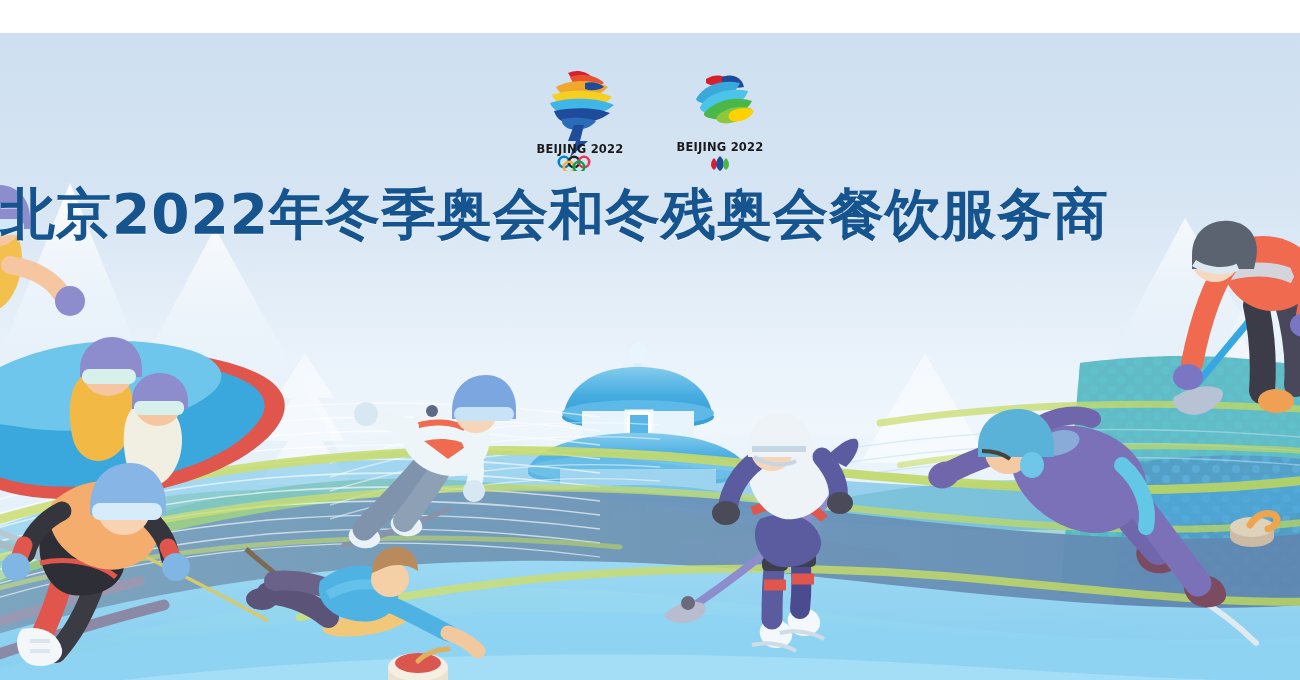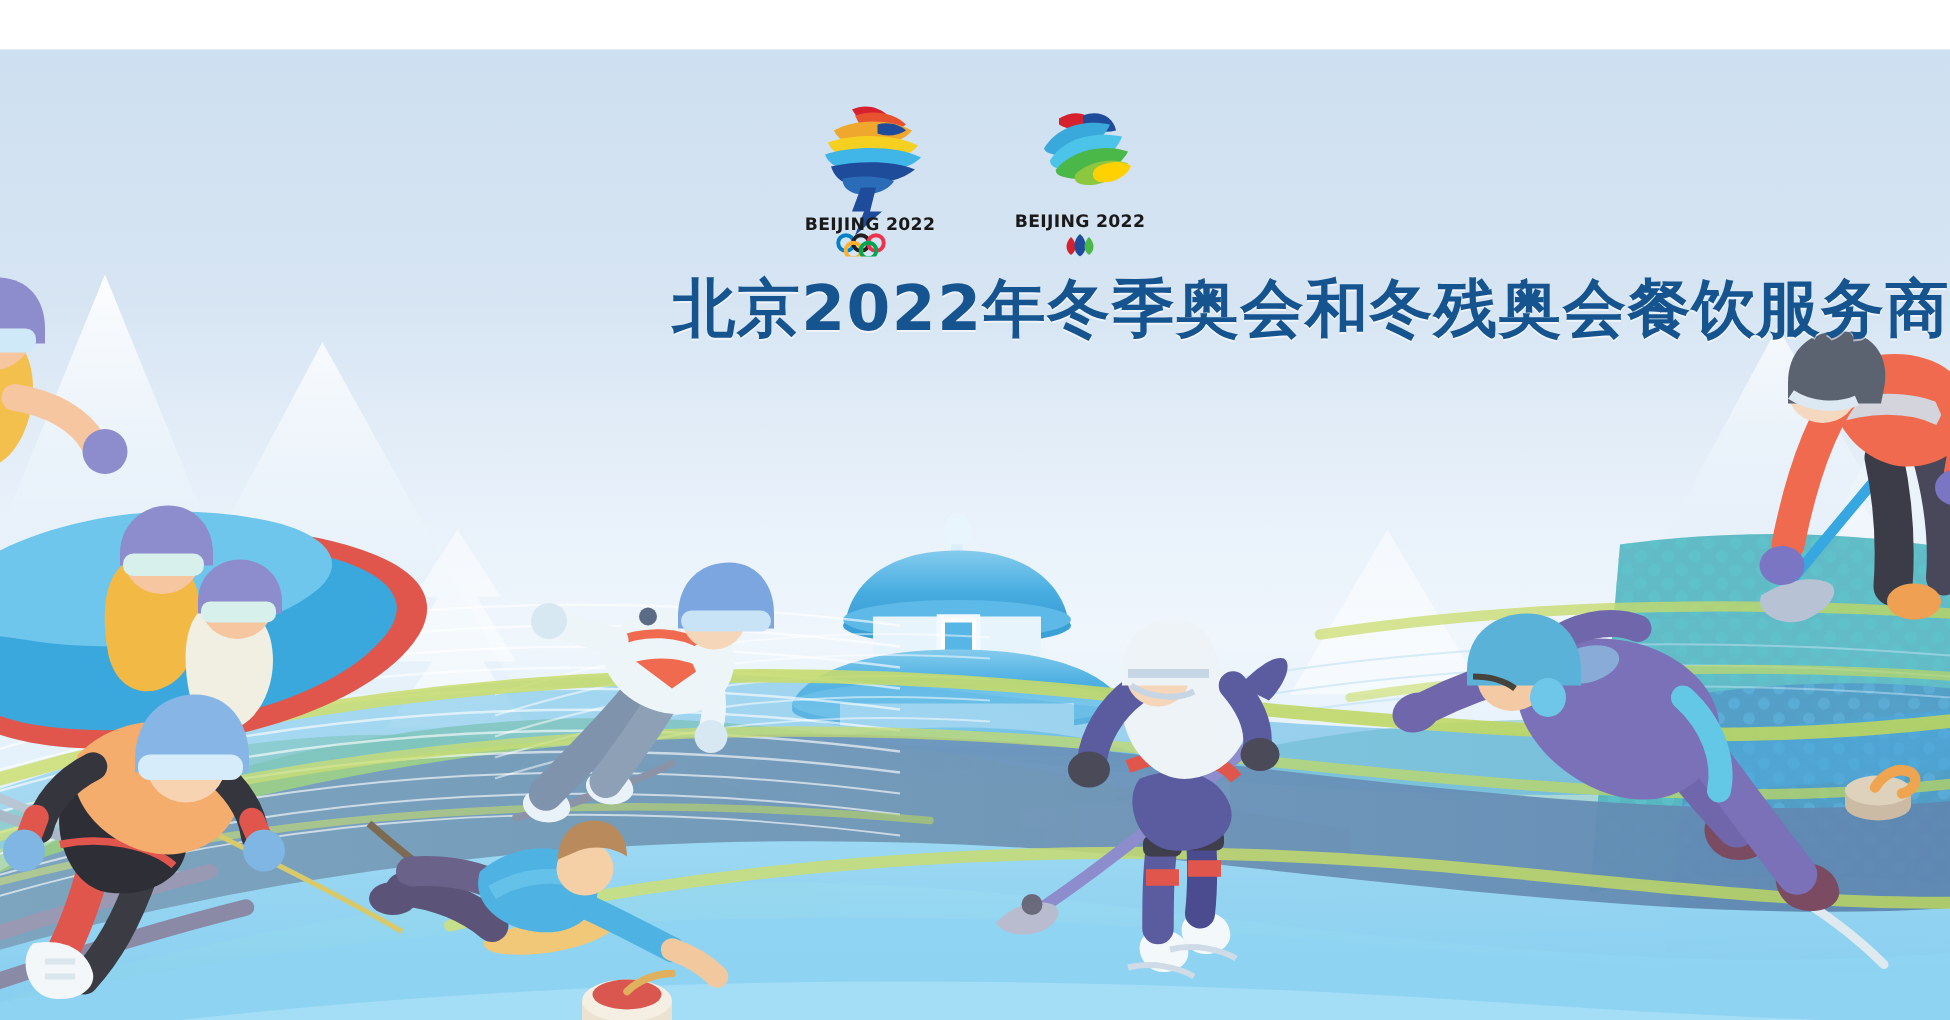--- a/index.html
+++ b/index.html
@@ -26,30 +26,29 @@
     display: flex; justify-content: center; align-items: flex-start;
     gap: 40px;
     z-index: 40;
   }
   .emblem { width: 100px; height: 108px; position: relative; }
 
   
   .title {
     position: absolute;
     top: 145px; left: 0; width: 1300px;
-    text-align: right;
+    text-align: left;
     z-index: 45;
-    font-size: 42px;
+    font-size: 55px;
     font-weight: 700;
     letter-spacing: 1px;
     color: #16548f;
     font-family: "DejaVu Sans", "Liberation Sans", sans-serif;
     text-shadow: 0 1px 0 rgba(255,255,255,0.55);
     white-space: nowrap;
-    padding-left: 20px;
   }
 </style>
 </head>
 <body>
 
 <div id="banner">
 
   <svg id="scene" viewBox="0 0 1300 680" preserveAspectRatio="none" xmlns="http://www.w3.org/2000/svg">
     <defs>
       <linearGradient id="skyG" x1="0" y1="0" x2="0" y2="1">

